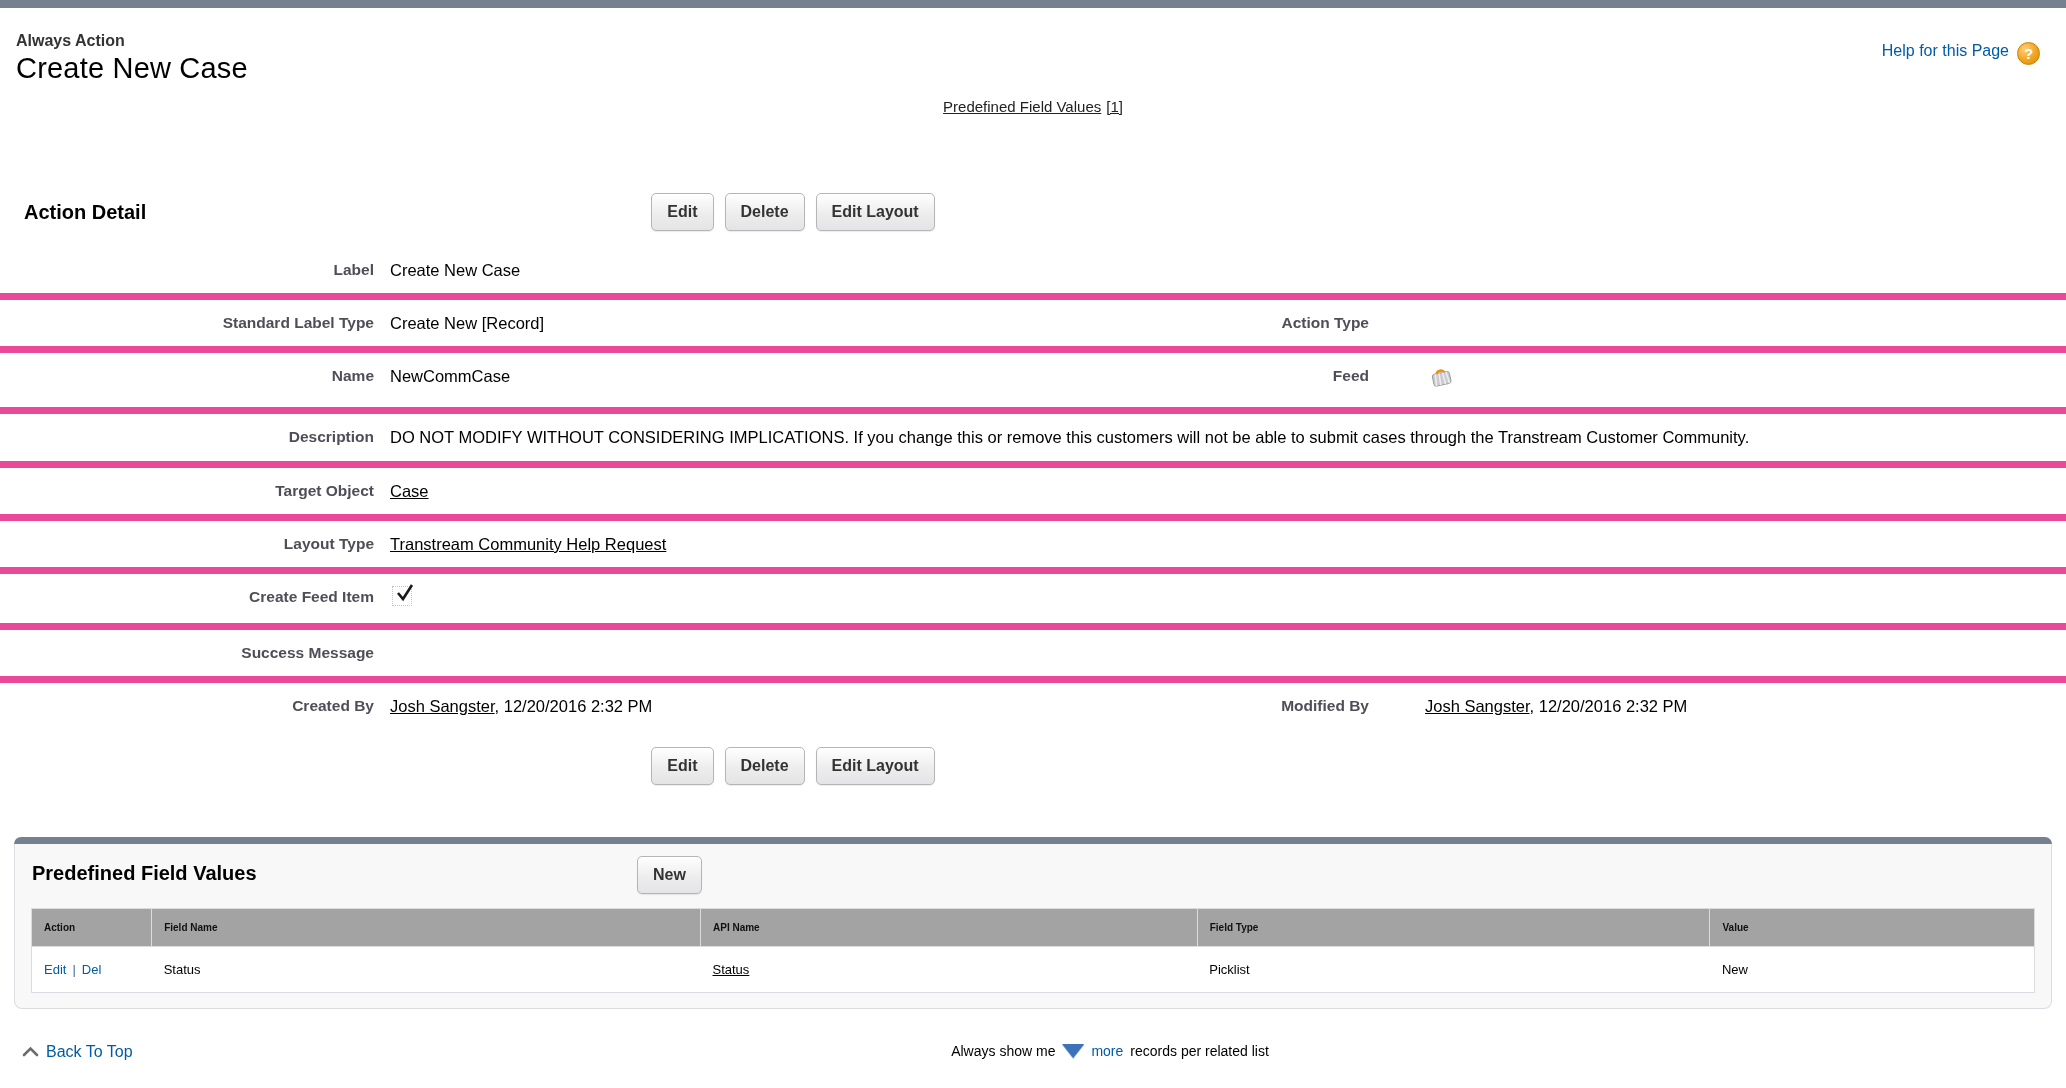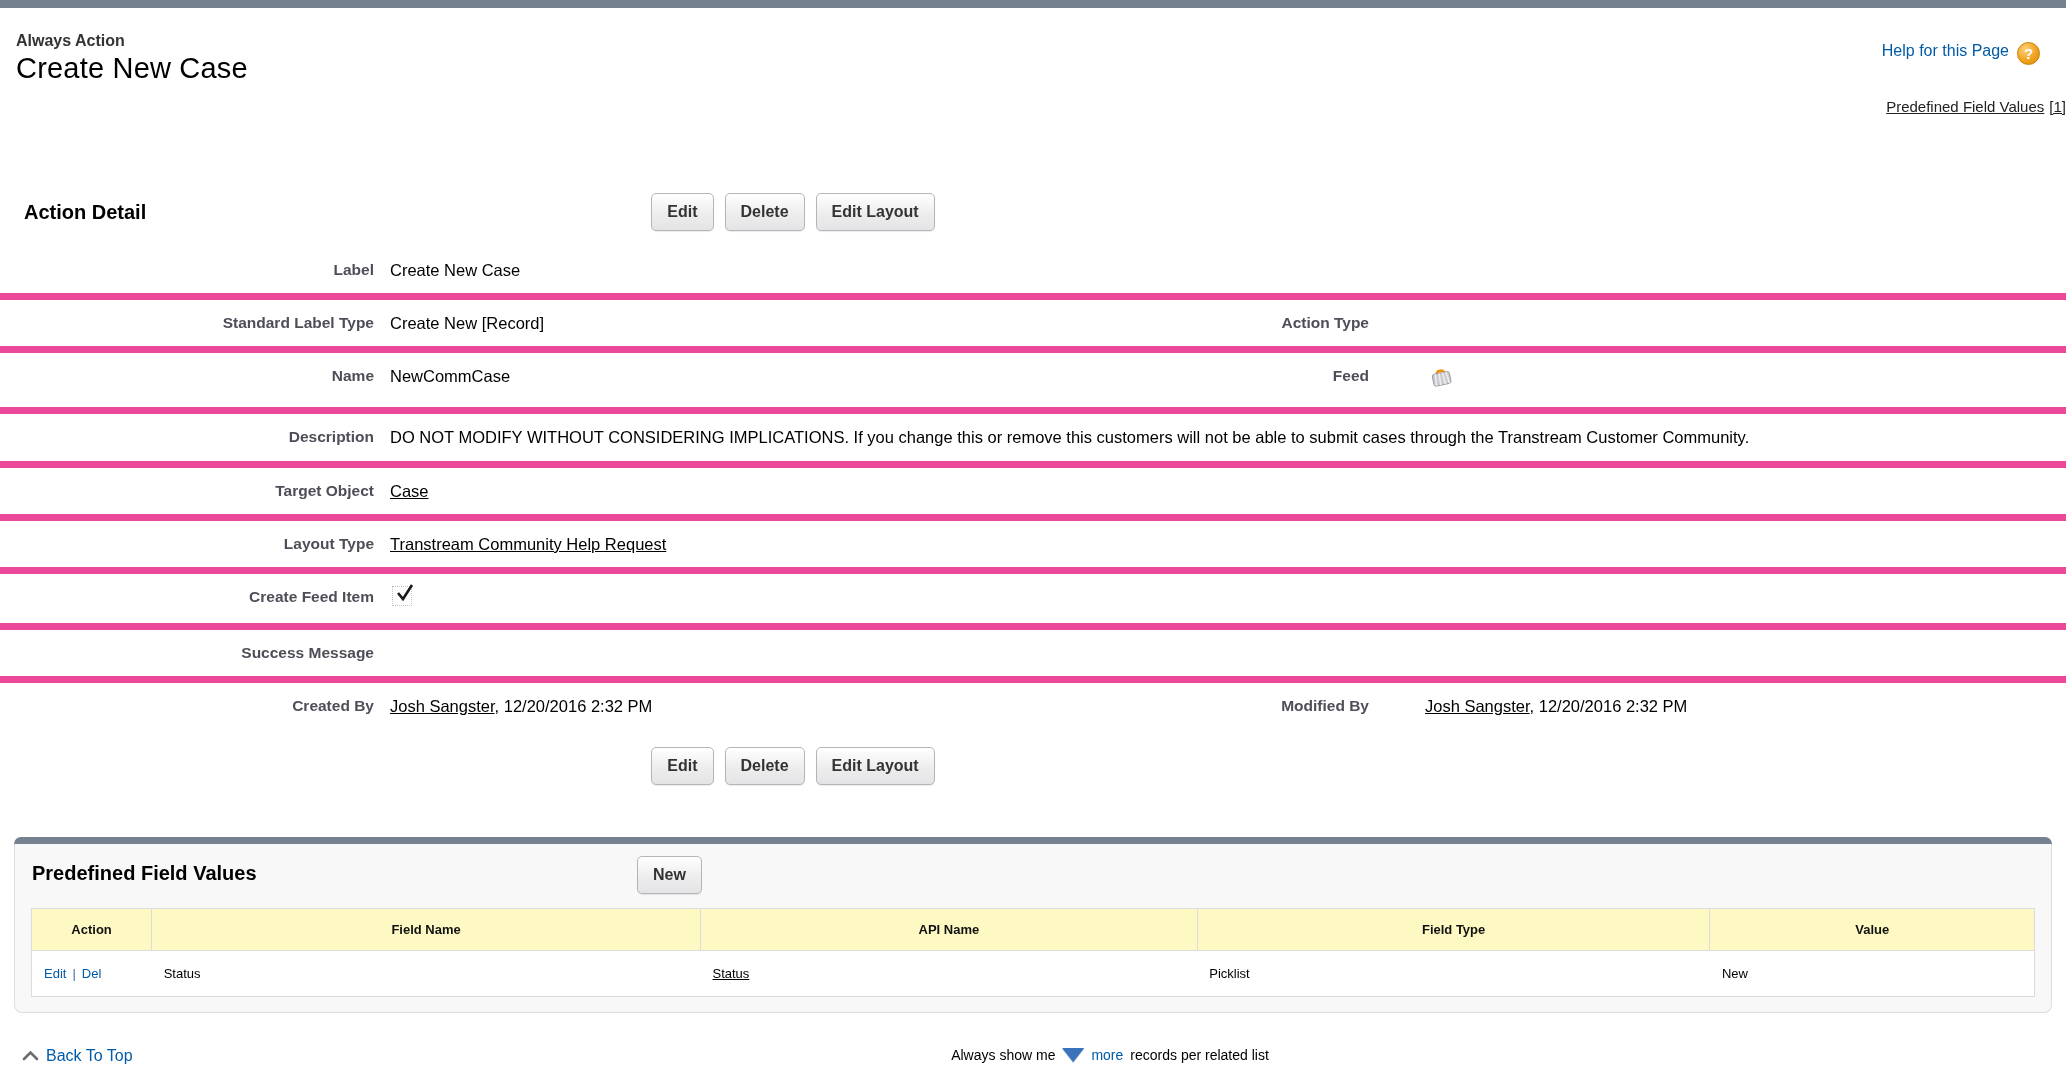--- a/index.html
+++ b/index.html
@@ -18,21 +18,21 @@
   .page-type  { font-size: 16px; font-weight: bold; color: #333; line-height: 18px; }
   .page-title { font-size: 29px; color: #000; line-height: 36px; letter-spacing: 0.2px; }
   .help-area  { display: flex; align-items: flex-start; gap: 8px; margin-top: 10px; }
   .help-link  { color: #015ba7; font-size: 16px; text-decoration: none; cursor: pointer; }
   .help-icon  { width: 23px; height: 23px; border-radius: 50%;
                 background: radial-gradient(circle at 35% 30%, #ffcf7d, #f0a420 55%, #d9880a);
                 border: 1px solid #c87f00; color: #fff; font-weight: bold; font-size: 15px;
                 display: inline-flex; align-items: center; justify-content: center; cursor: pointer; }
 
   
-  .quicklinks { text-align: right; margin-top: 12px; font-size: 15px; }
+  .quicklinks { text-align: center; margin-top: 12px; font-size: 15px; }
   .quicklinks a { color: #222; text-decoration: underline; cursor: pointer; }
   .ql-count { margin-left: 5px; }
 
   
   .section-header { position: relative; margin-top: 78px; height: 44px; }
   .section-title  { position: absolute; left: 24px; top: 8px; font-size: 20px; font-weight: bold; color: #000; }
   .btn-row { display: flex; justify-content: center; gap: 11px; }
   .btn-row.offset { transform: translateX(-240px); }
   .sf-btn {
     font-family: "Liberation Sans", sans-serif;
@@ -63,21 +63,21 @@
   
   .related { margin: 52px 14px 0; }
   .rl-topbar { height: 7px; background: #76818F; border-radius: 8px 8px 0 0; }
   .rl-body { border: 1px solid #dcdce1; border-top: none; border-radius: 0 0 8px 8px;
              background: #f8f8f9; padding-bottom: 15px; }
   .rl-header { position: relative; height: 62px; }
   .rl-title { position: absolute; left: 17px; top: 18px; font-size: 20px; font-weight: bold; }
   .rl-new-btn { position: absolute; left: 622px; top: 12px; }
   .rl-table { width: calc(100% - 32px); margin: 2px 16px 0; border-collapse: collapse;
               background: #fff; border: 1px solid #dcdce0; }
-  .rl-table th { background: #fef9c3; font-size: 13px; font-weight: bold; text-align: center;
+  .rl-table th { background: #a3a3a3; font-size: 10px; font-weight: bold; text-align: left;
                  padding: 13px 12px; border-bottom: 1px solid #dcdce0;
                  border-right: 1px solid #dcdce0; color: #111; }
   .rl-table th:last-child { border-right: none; }
   .rl-table td { font-size: 13px; padding: 15px 12px; }
   .blue-link { color: #015ba7; text-decoration: none; cursor: pointer; }
   .action-sep { color: #4a6b96; margin: 0 6px; }
 
   
   .page-footer { position: relative; margin-top: 32px; height: 30px; }
   .back-top { position: absolute; left: 22px; top: 2px; display: flex; align-items: center;

